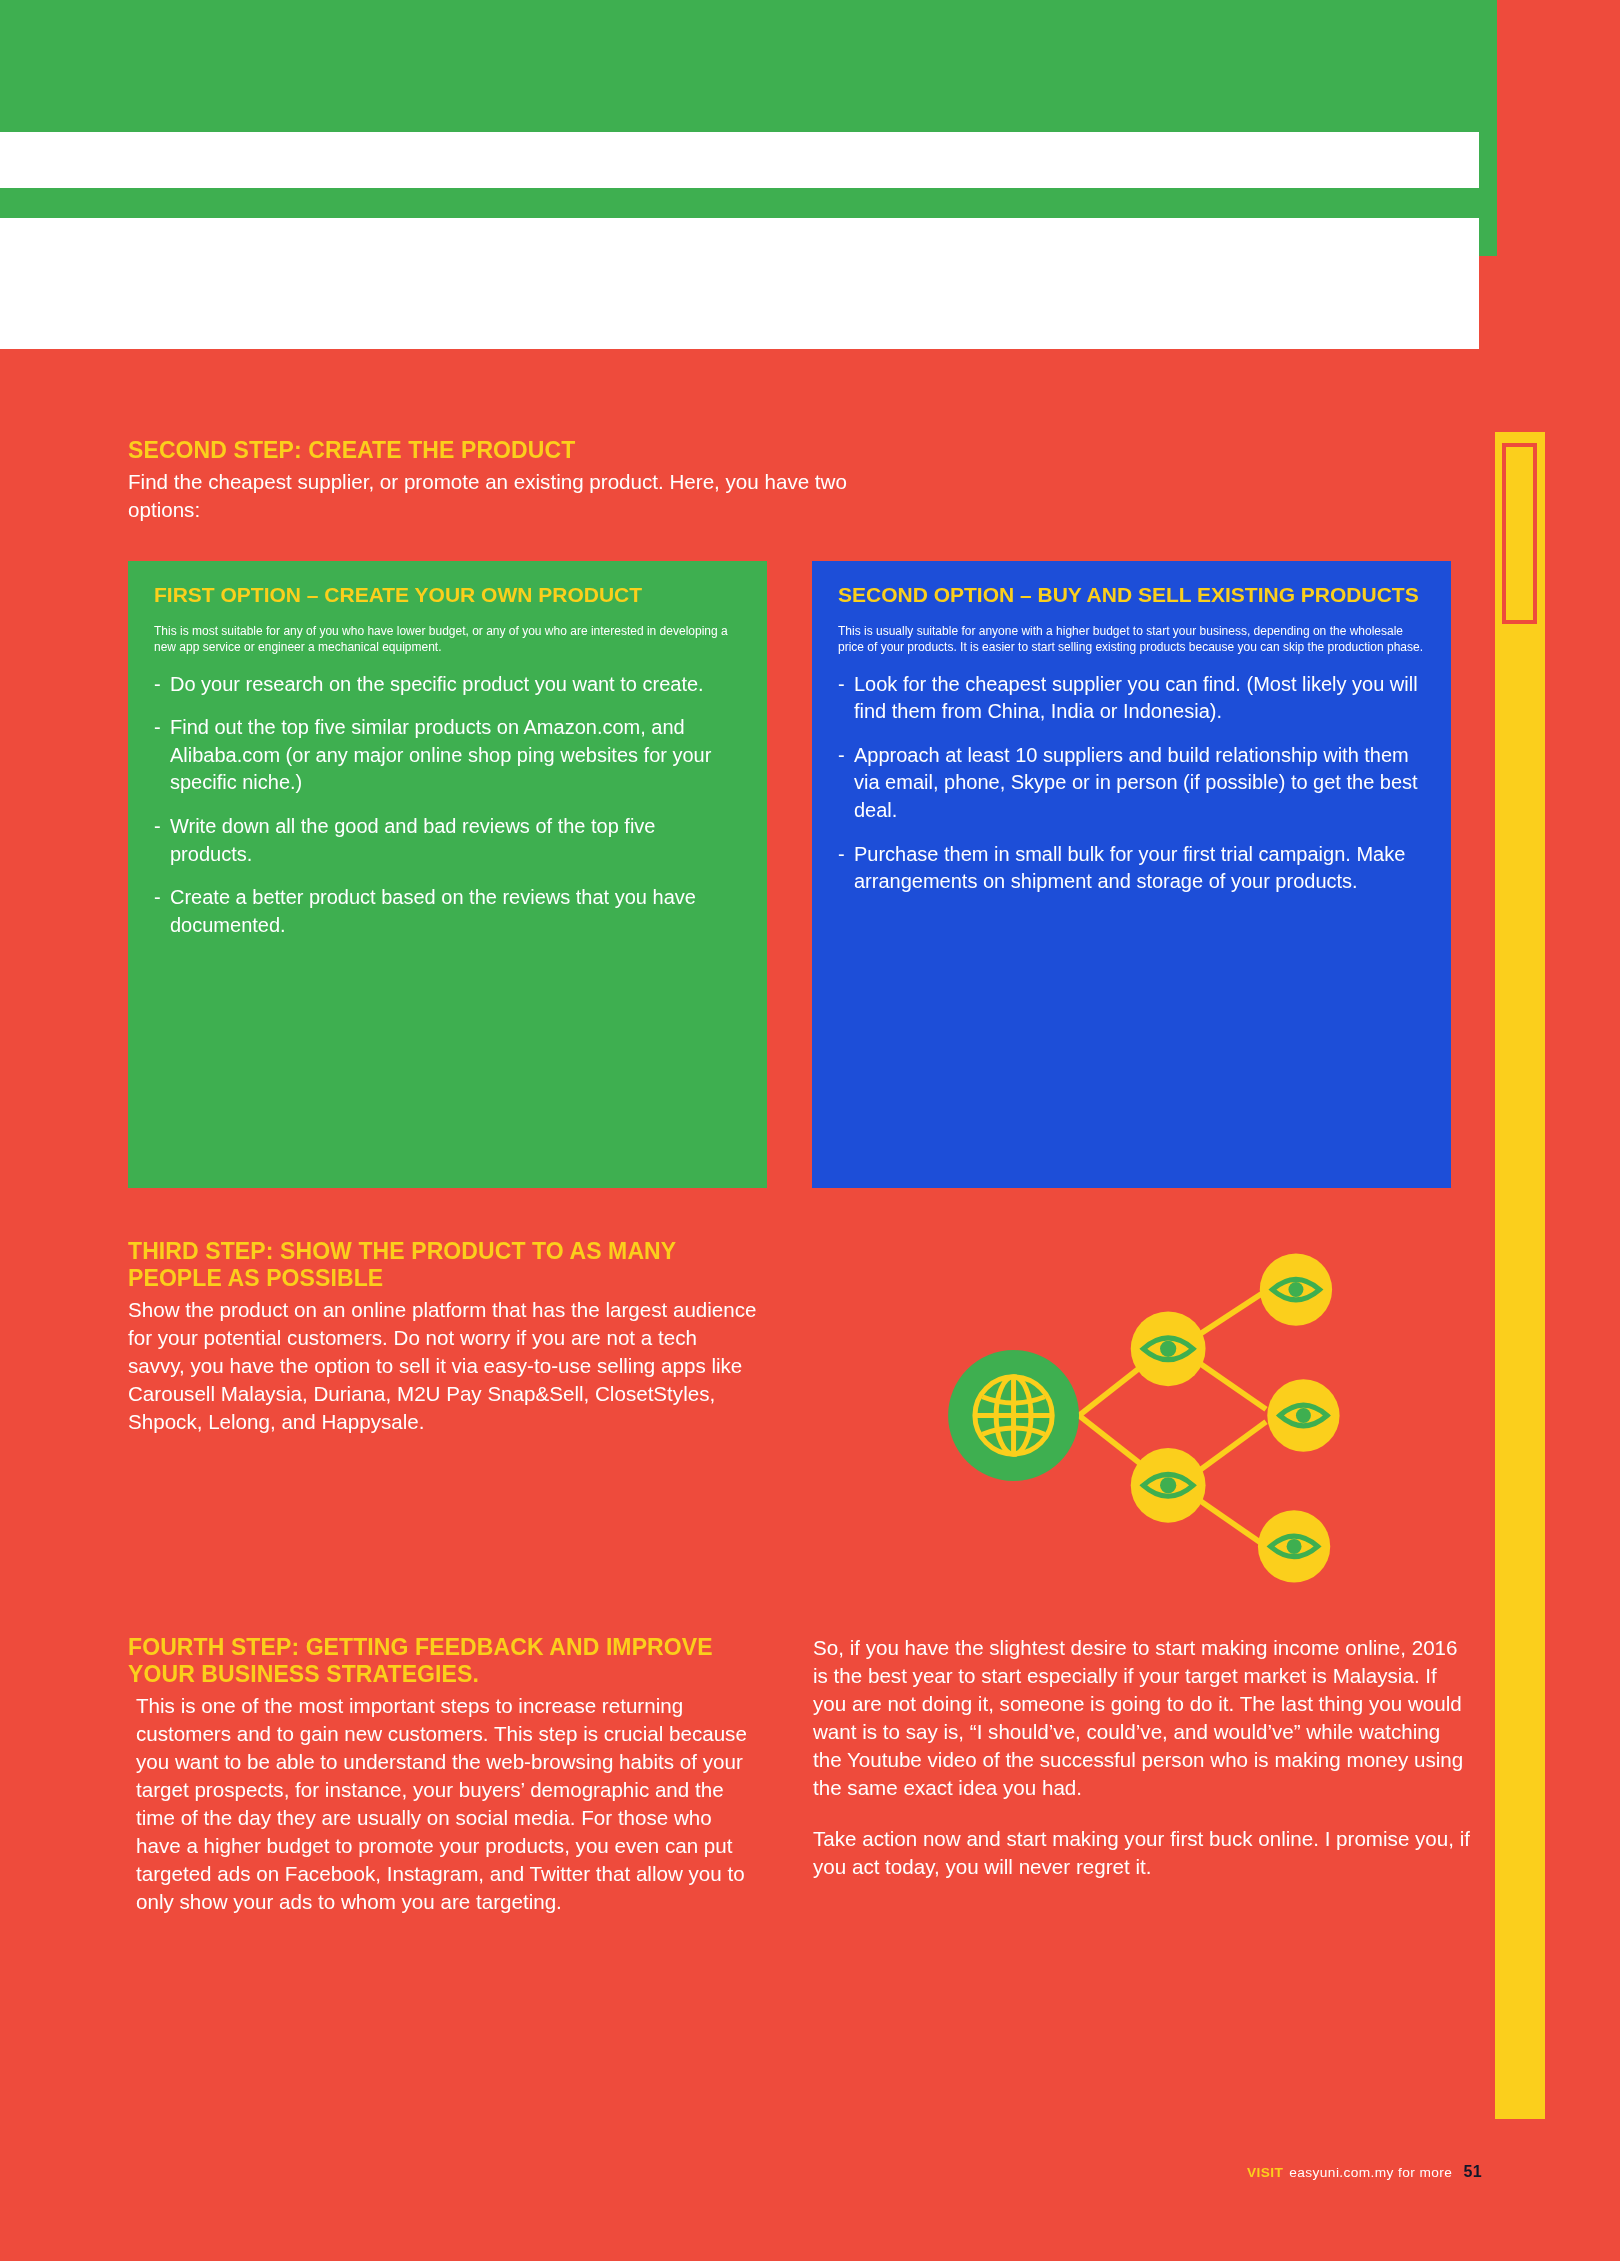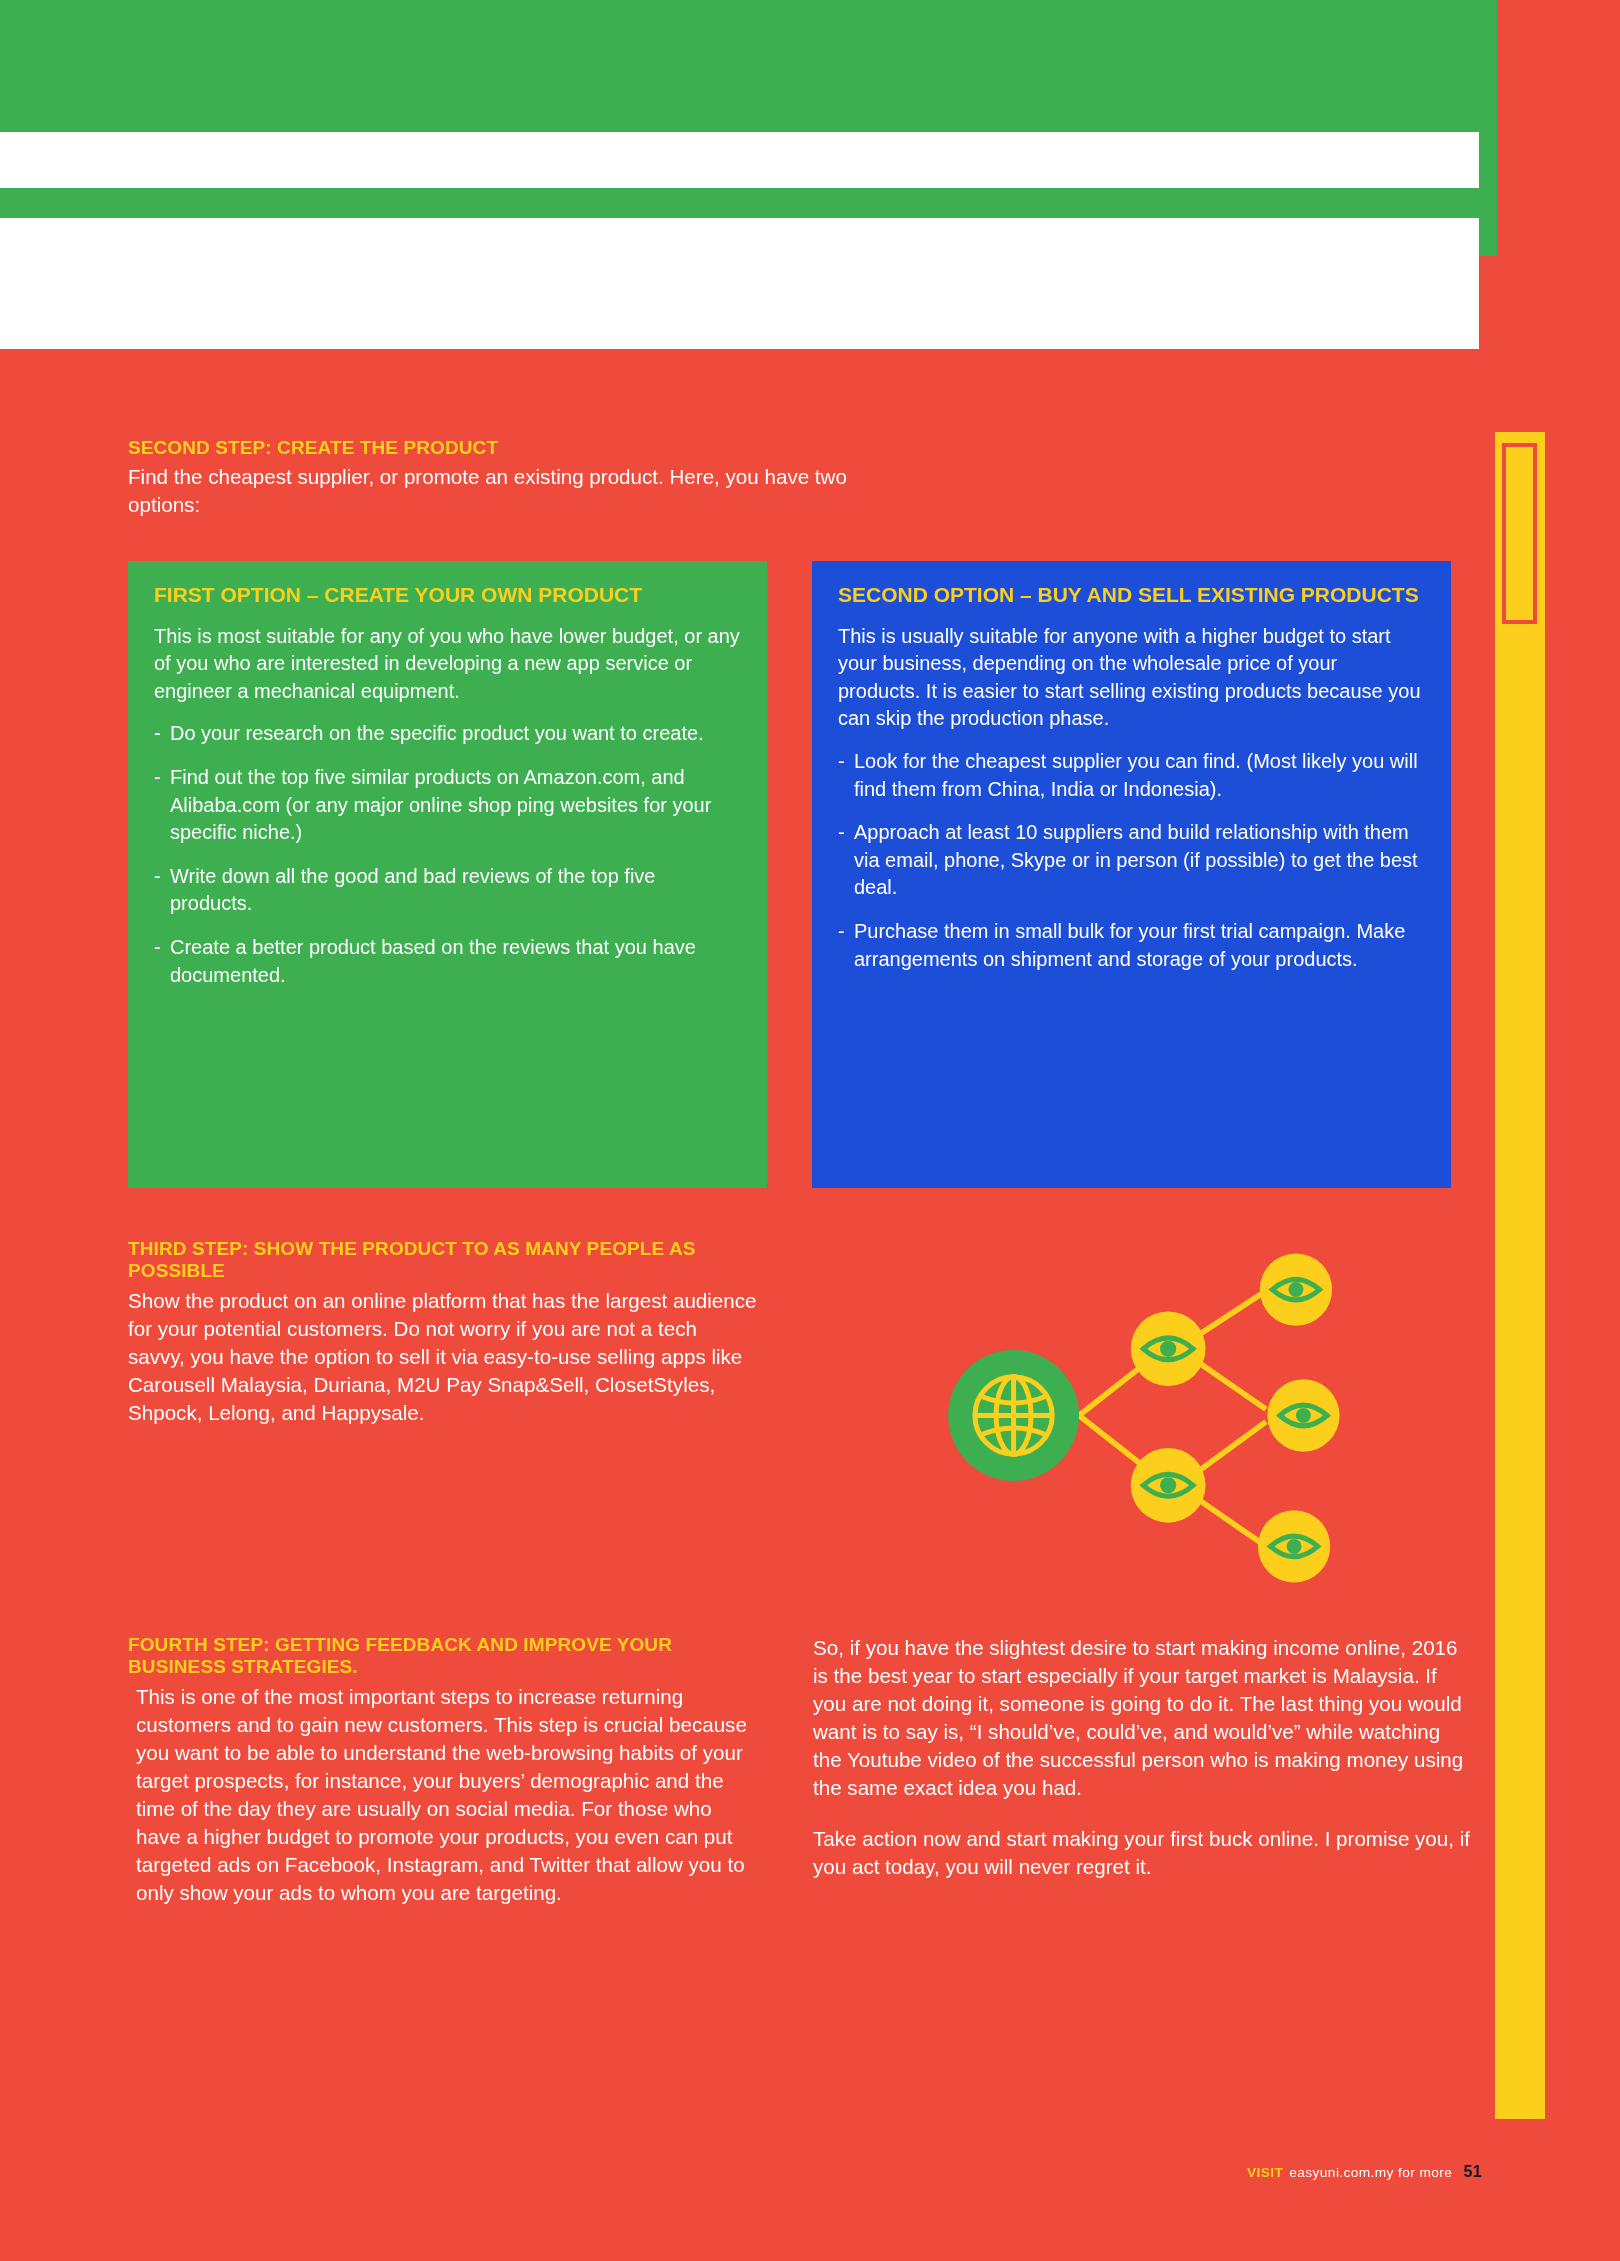--- a/index.html
+++ b/index.html
@@ -64,21 +64,21 @@
   
   .content {
     position: absolute;
     left: 0; top: 0;
     width: 1620px; height: 2261px;
   }
 
   .heading {
     color: #fbcf1c;
     font-weight: bold;
-    font-size: 19px;
+    font-size: 23px;
     letter-spacing: 0.1px;
     line-height: 1.18;
   }
 
   .bodytext {
     color: #ffffff;
     font-size: 20.6px;
     line-height: 1.36;
   }
 
@@ -106,21 +106,21 @@
   .box.blue  { background: #1d4ed8; min-height: 627px; }
   .box h3 {
     color: #fbcf1c;
     font-size: 21px;
     font-weight: bold;
     line-height: 1.28;
     margin-bottom: 13.7px;
   }
   .box p {
     color: #ffffff;
-    font-size: 20px;
+    font-size: 12px;
     line-height: 1.38;
     margin-bottom: 15px;
   }
   .box ul { list-style: none; }
   .box li {
     color: #ffffff;
     font-size: 20px;
     line-height: 1.38;
     margin-bottom: 16px;
     padding-left: 16px;

